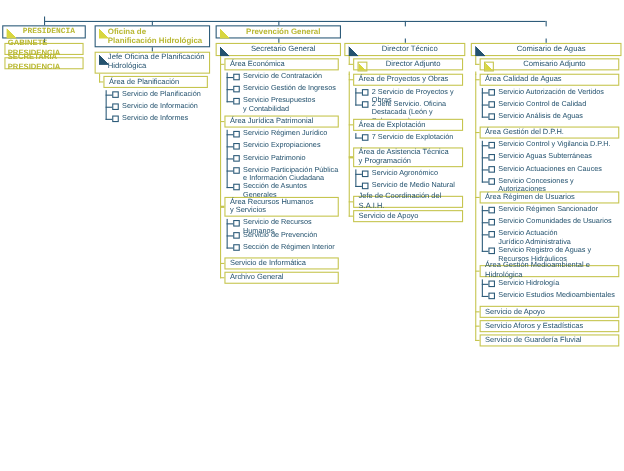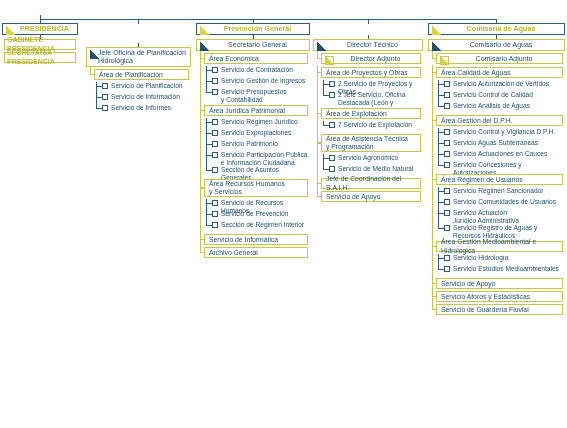--- a/index.html
+++ b/index.html
@@ -124,26 +124,31 @@
 <div id="chart">
     <div class="ln" style="left: 40px; top: 15px; width: 1.2px; height: 5px;"></div>
     <div class="ln" style="left: 40px; top: 19px; width: 456px; height: 1.2px;"></div>
     <div class="ln" style="left: 40px; top: 19px; width: 1.2px; height: 5px;"></div>
     <div class="ln" style="left: 138px; top: 19px; width: 1.2px; height: 5px;"></div>
     <div class="ln" style="left: 253px; top: 19px; width: 1.2px; height: 5px;"></div>
     <div class="ln" style="left: 368px; top: 19px; width: 1.2px; height: 5px;"></div>
     <div class="ln" style="left: 496px; top: 19px; width: 1.2px; height: 5px;"></div>
     <div class="box box-dept" style="left: 2px; top: 23px; width: 76px; height: 12px;">
       <div class="flag flag-yellow"></div>
-      <span style="white-space: pre-line;">PRESIDENCIA</span>
+      <span style="white-space: pre-line; font-family: Liberation Mono, monospace;">PRESIDENCIA</span>
     </div>
     <div class="ln" style="left: 40px; top: 35px; width: 1.2px; height: 4px;"></div>
     <div class="box box-sub" style="left: 4px; top: 39px; width: 72px; height: 11px;">GABINETE PRESIDENCIA</div>
     <div class="ln ln-y" style="left: 40px; top: 50px; width: 1.2px; height: 2px;"></div>
     <div class="box box-sub" style="left: 4px; top: 52px; width: 72px; height: 11px;">SECRETARÍA PRESIDENCIA</div>
+    <div class="box box-dept left-align" style="left: 86px; top: 23px; width: 105px; height: 20px;">
+      <div class="flag flag-yellow"></div>
+      <span style="white-space: pre-line;">Oficina de
+Planificación Hidrológica</span>
+    </div>
     <div class="ln" style="left: 138px; top: 43px; width: 1.2px; height: 4px;"></div>
     <div class="box box-chief left-align" style="left: 86px; top: 47px; width: 105px; height: 20px;">
       <div class="flag flag-blue"></div>
       <span style="white-space: pre-line;">Jefe Oficina de Planificación
 Hidrológica</span>
     </div>
     <div class="box box-area" style="left: 94px; top: 69px; width: 95px; height: 11px;">
       <span style="white-space: pre-line;">Área de Planificación</span>
     </div>
     <div class="ln ln-y" style="left: 90px; top: 73.9px; width: 4px; height: 1.2px;"></div>
@@ -256,24 +261,20 @@
     <div class="box box-area" style="left: 321px; top: 178px; width: 100px; height: 11px;">
       <span style="white-space: pre-line;">Jefe de Coordinación del S.A.I.H.</span>
     </div>
     <div class="ln ln-y" style="left: 317px; top: 182.9px; width: 4px; height: 1.2px;"></div>
     <div class="box box-area" style="left: 321px; top: 191px; width: 100px; height: 11px;">
       <span style="white-space: pre-line;">Servicio de Apoyo</span>
     </div>
     <div class="ln ln-y" style="left: 317px; top: 195.9px; width: 4px; height: 1.2px;"></div>
     <div class="ln ln-y" style="left: 317px; top: 67px; width: 1.2px; height: 130.1px;"></div>
     <div class="ln ln-y" style="left: 317px; top: 65px; width: 1.2px; height: 3px;"></div>
-    <div class="box box-dept" style="left: 428px; top: 23px; width: 137px; height: 12px;">
-      <div class="flag flag-yellow"></div>
-      <span style="white-space: pre-line;">Comisaría de Aguas</span>
-    </div>
     <div class="ln" style="left: 496px; top: 35px; width: 1.2px; height: 4px;"></div>
     <div class="box box-chief" style="left: 428px; top: 39px; width: 137px; height: 12px;">
       <div class="flag flag-blue"></div>
       <span style="white-space: pre-line;">Comisario de Aguas</span>
     </div>
     <div class="box box-adjunct" style="left: 436px; top: 53px; width: 127px; height: 11px;">
       <div class="flag flag-outline"></div>
       <span style="white-space: pre-line;">Comisario Adjunto</span>
     </div>
     <div class="ln ln-y" style="left: 432px; top: 51px; width: 1.2px; height: 8px;"></div>

